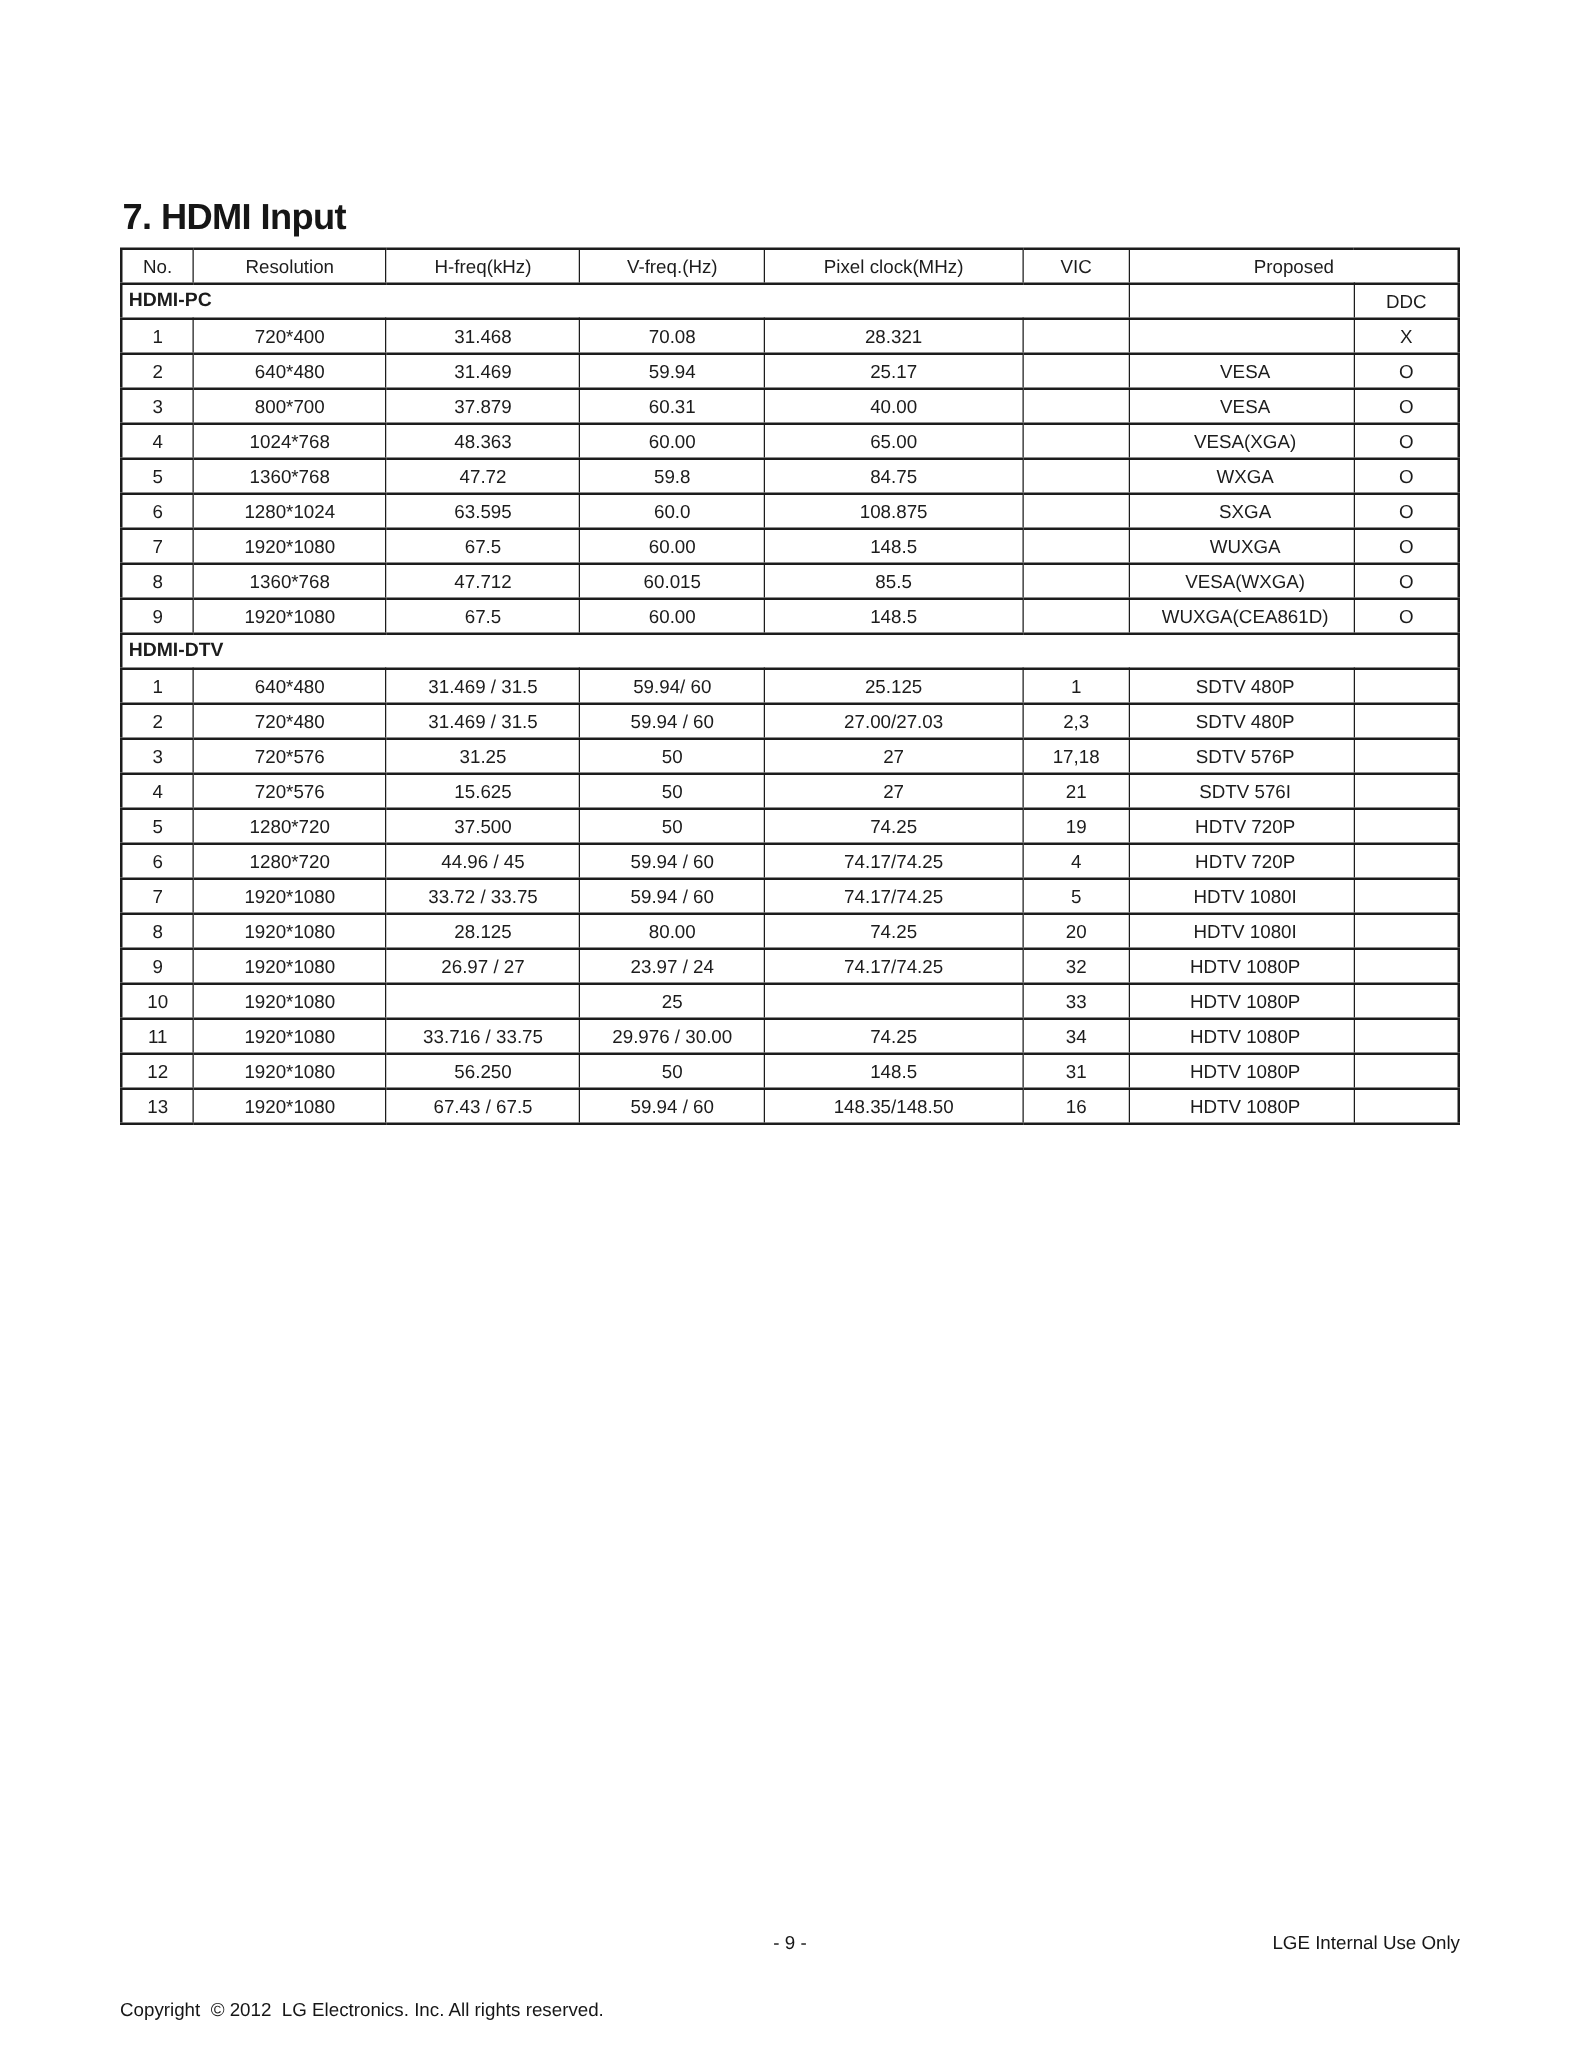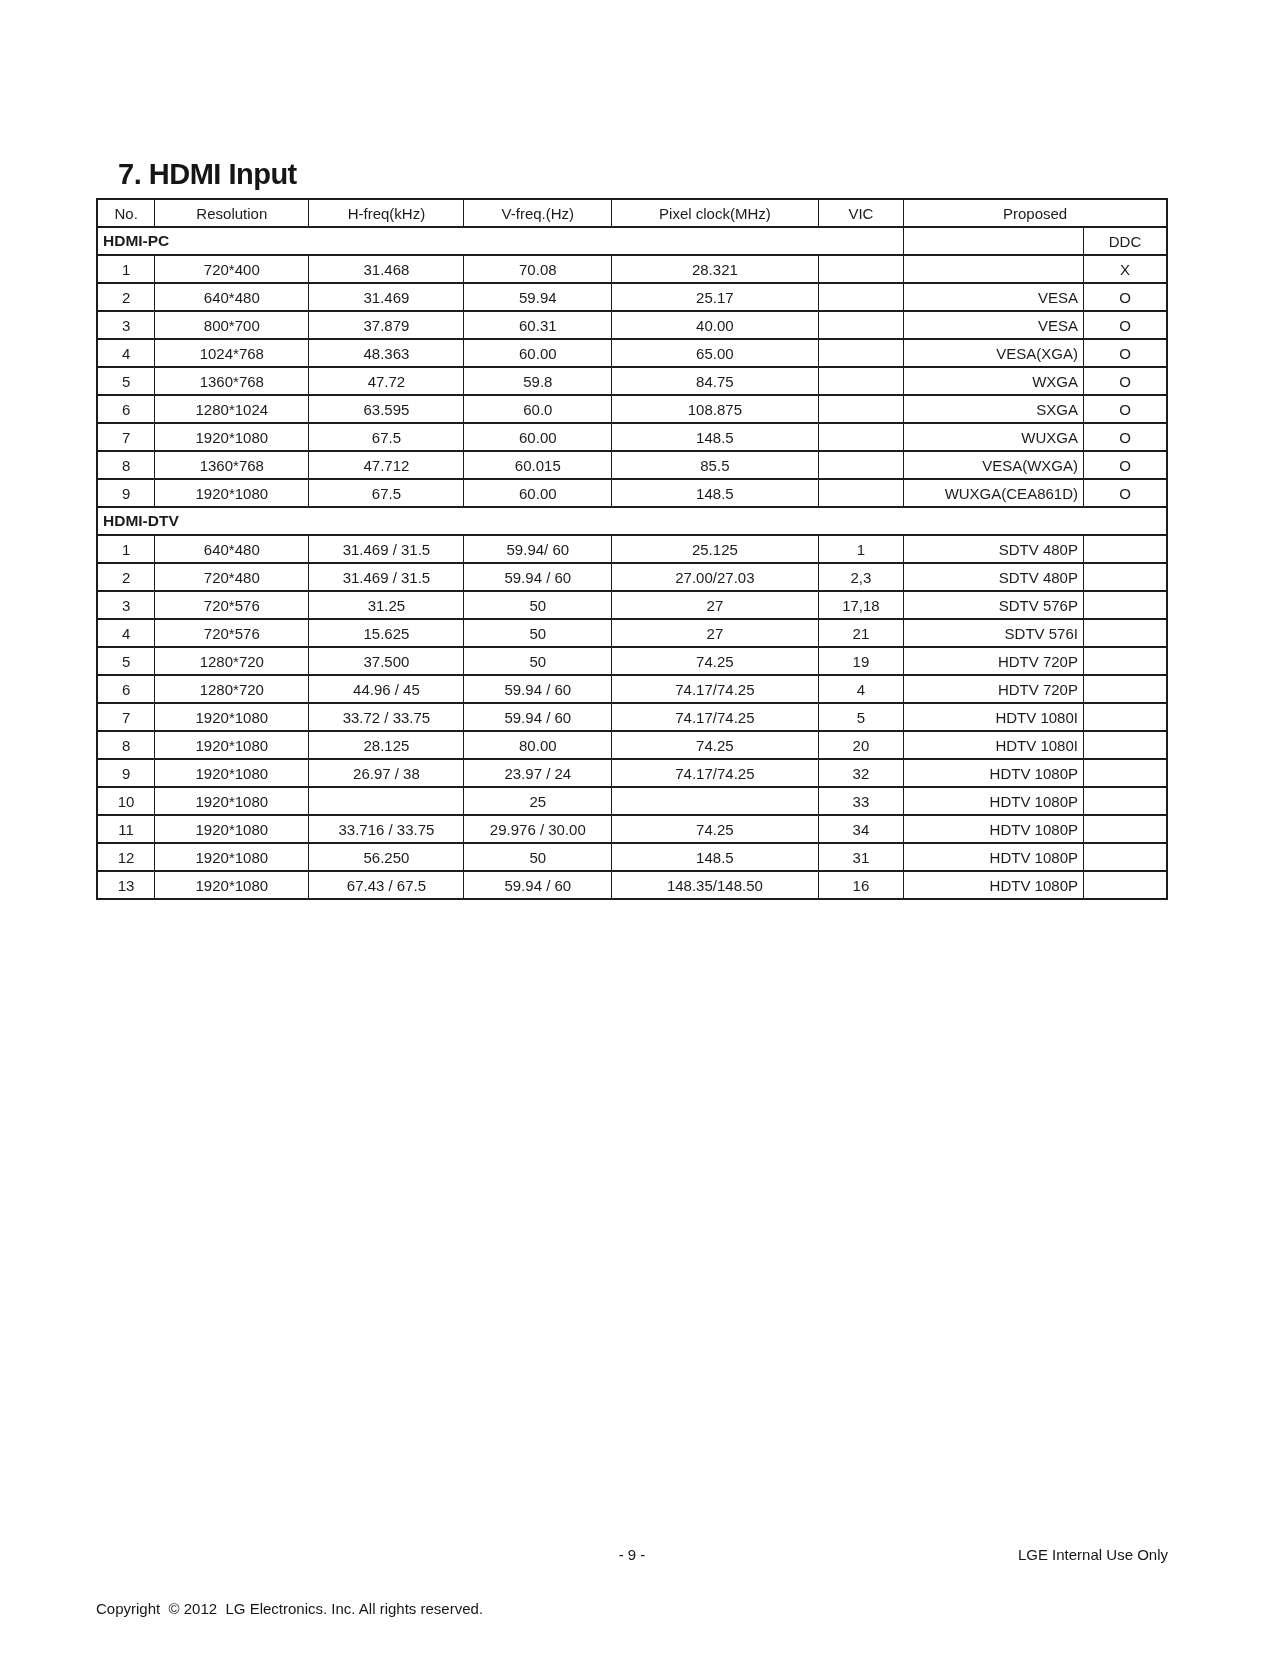--- a/index.html
+++ b/index.html
@@ -20,21 +20,20 @@
     height: 1654px;
   }
   .doc-title {
     position: absolute;
     top: 158px;
     left: 2px;
     font-size: 29px;
     font-weight: bold;
     letter-spacing: -0.5px;
     color: #161616;
-    margin-left: 20px;
   }
   table.timing {
     position: absolute;
     top: 198px;
     left: 0;
     width: 1072px;
     border-collapse: collapse;
     table-layout: fixed;
     font-size: 15px;
     color: #1c1c1c;
@@ -47,21 +46,21 @@
     border-bottom: 2px solid #1c1c1c;
     height: 28px;
     padding: 0 5px;
     text-align: center;
     font-weight: normal;
     vertical-align: middle;
     white-space: nowrap;
     overflow: hidden;
   }
   table.timing { border: 2px solid #1c1c1c; }
-  table.timing td.left { text-align: right; padding-left: 10px; }
+  table.timing td.left { text-align: center; padding-left: 10px; }
   table.timing td.section-label {
     text-align: left;
     font-weight: bold;
     font-size: 15.5px;
   }
   .footer {
     position: absolute;
     top: 1544px;
     left: 0;
     width: 1072px;
@@ -288,21 +287,21 @@
           <td>28.125</td>
           <td>80.00</td>
           <td>74.25</td>
           <td>20</td>
           <td class="left">HDTV 1080I</td>
           <td></td>
         </tr>
         <tr>
           <td>9</td>
           <td>1920*1080</td>
-          <td>26.97 / 38</td>
+          <td>26.97 / 27</td>
           <td>23.97 / 24</td>
           <td>74.17/74.25</td>
           <td>32</td>
           <td class="left">HDTV 1080P</td>
           <td></td>
         </tr>
         <tr>
           <td>10</td>
           <td>1920*1080</td>
           <td></td>

